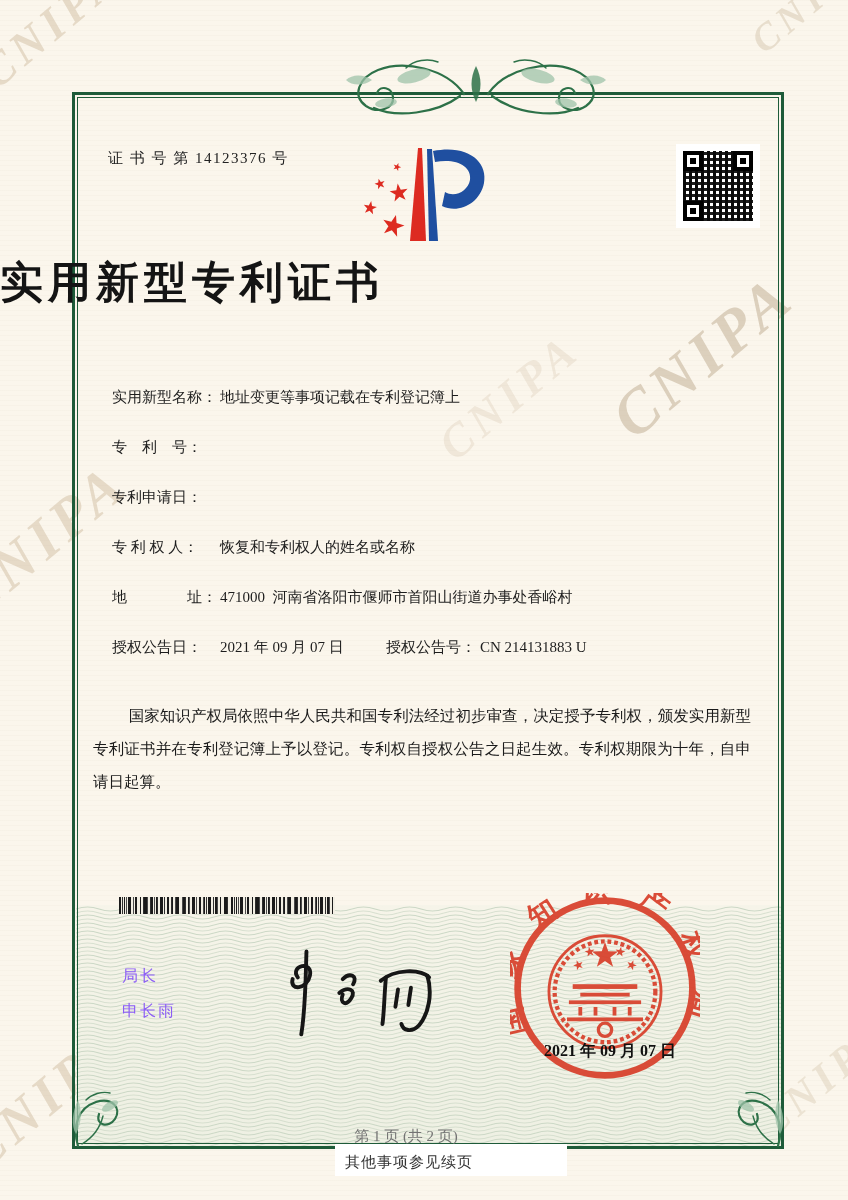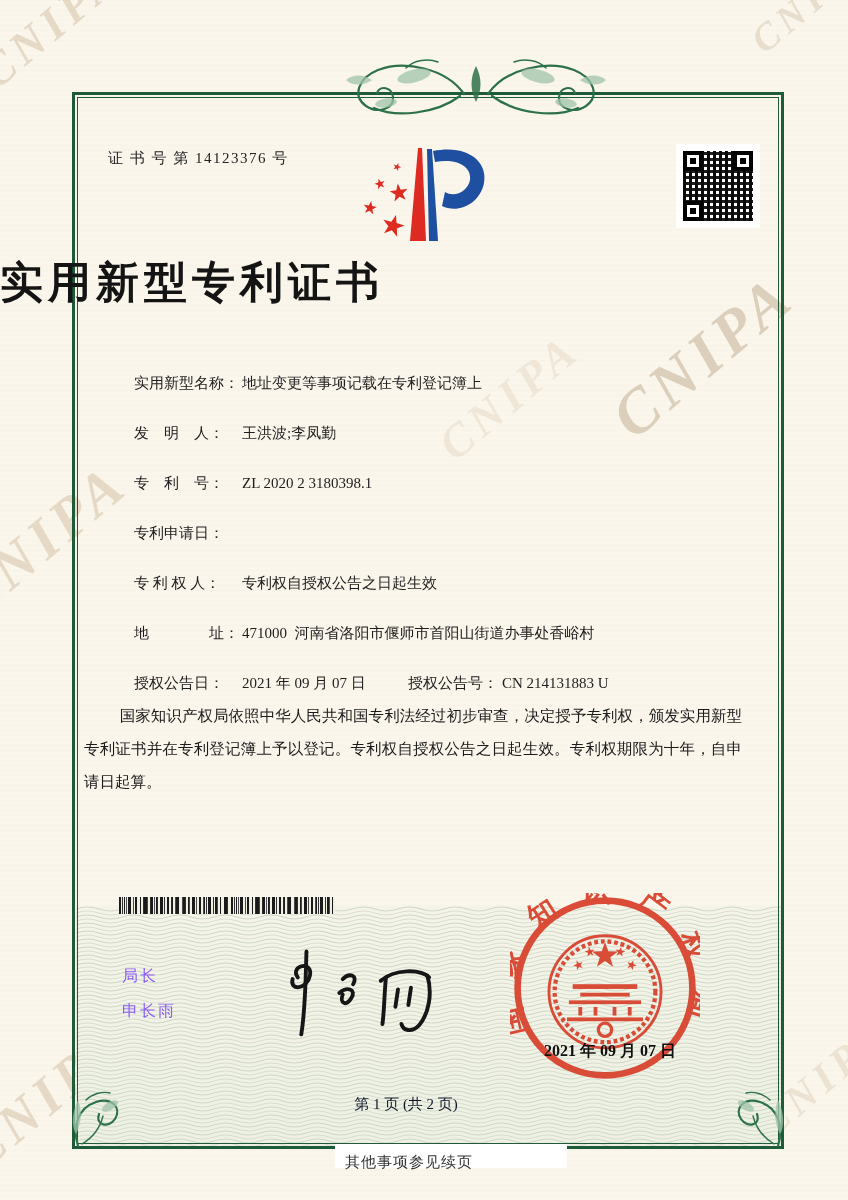--- a/index.html
+++ b/index.html
@@ -57,48 +57,48 @@
       repeating-linear-gradient(90deg, #0a0a0a 0 3px, #fff 3px 6px); }
   .finder { position:absolute; width:20px; height:20px; border:4px solid #000; background:#fff; }
   .finder::after { content:""; position:absolute; inset:3px; background:#000; }
   .f1 { left:7px; top:7px; } .f2 { right:7px; top:7px; } .f3 { left:7px; bottom:7px; }
 
   .title { position:absolute; left:0; width:848px; top:254px; z-index:4;
     text-align:left; font-size:43px; font-weight:700; letter-spacing:5px; color:#141414; }
 
   .fields { position:absolute; left:112px; top:358px; width:660px; z-index:4;
     font-size:15px; color:#1d1d1d; }
-  .row { display:flex; height:50px; align-items:center; line-height:22px;margin-left:22px; }
+  .row { display:flex; height:50px; align-items:flex-end; line-height:22px; }
   .row .label { width:104px; white-space:pre; flex:none; }
   .row .value { flex:1; margin-left:4px; white-space:pre-wrap; }
   .row .value.fixed { flex:none; width:166px; }
   .row .label2 { flex:none; white-space:pre; }
 
-  .paras { position:absolute; left:84px; top:699px; width:658px; z-index:4;
+  .paras { position:absolute; left:93px; top:699px; width:658px; z-index:4;
     font-size:15.5px; line-height:33px; text-align:justify; color:#1b1b1b; }
   .paras p { text-indent:2.3em; }
 
   .barcode { position:absolute; left:119px; top:897px; width:216px; height:17px; z-index:4;
     background:
       repeating-linear-gradient(90deg, #1a1a1a 0 2px, transparent 2px 5px, #1a1a1a 5px 6px, transparent 6px 9px, #1a1a1a 9px 12px, transparent 12px 16px),
       repeating-linear-gradient(90deg, #4a4a4a 0 1px, #f1eee3 1px 3px, #2e2e2e 3px 4px, #f1eee3 4px 7px); }
 
   .signer { position:absolute; left:122px; top:966px; z-index:5; font-size:16px;
     color:#8b5cf6; letter-spacing:2px; }
   .signer div { margin-bottom:14px; }
   .signature { position:absolute; left:253px; top:948px; z-index:5; }
 
   .seal { position:absolute; left:510px; top:893px; z-index:5; opacity:.93; }
   .seal-date { position:absolute; left:526px; top:1041px; width:168px; z-index:6;
     text-align:center; font-size:16px; font-weight:700; color:#111; white-space:nowrap; }
 
-  .footer { position:absolute; left:0; right:36px; top:1095px; z-index:4;
-    text-align:center; font-size:15px; color:#0f172a; }
-
-  .bottom-note { position:absolute; left:335px; top:1144px; width:232px; height:24px;
+  .footer { position:absolute; left:0; right:36px; top:1127px; z-index:4;
+    text-align:center; font-size:15px; color:#737373; }
+
+  .bottom-note { position:absolute; left:335px; top:1144px; width:232px; height:32px;
     z-index:4; background:#ffffff; line-height:36px; padding-left:10px;
     font-size:15px; letter-spacing:1px; color:#333; }
 </style>
 </head>
 <body>
 
 <div class="page">
 
   <span class="wm wm1">CNIPA</span>
   <span class="wm wm2">CNIPA</span>
@@ -180,33 +180,28 @@
   </div>
 
   <div class="title">实用新型专利证书</div>
 
   <div class="fields">
     <div class="row">
       <span class="label">实用新型名称：</span>
       <span class="value">地址变更等事项记载在专利登记簿上</span>
     </div>
     <div class="row">
-      <span class="label">发　明　人：</span>
-      <span class="value">王洪波;李凤勤</span>
-    </div>
-    <div class="row">
       <span class="label">专　利　号：</span>
-      <span class="value">ZL 2020 2 3180398.1</span>
     </div>
     <div class="row">
       <span class="label">专利申请日：</span>
     </div>
     <div class="row">
       <span class="label">专 利 权 人：</span>
-      <span class="value">专利权自授权公告之日起生效</span>
+      <span class="value">恢复和专利权人的姓名或名称</span>
     </div>
     <div class="row">
       <span class="label">地　　　　址：</span>
       <span class="value">471000  河南省洛阳市偃师市首阳山街道办事处香峪村</span>
     </div>
     <div class="row">
       <span class="label">授权公告日：</span>
       <span class="value fixed">2021 年 09 月 07 日</span>
       <span class="label2">授权公告号：</span>
       <span class="value">CN 214131883 U</span>

